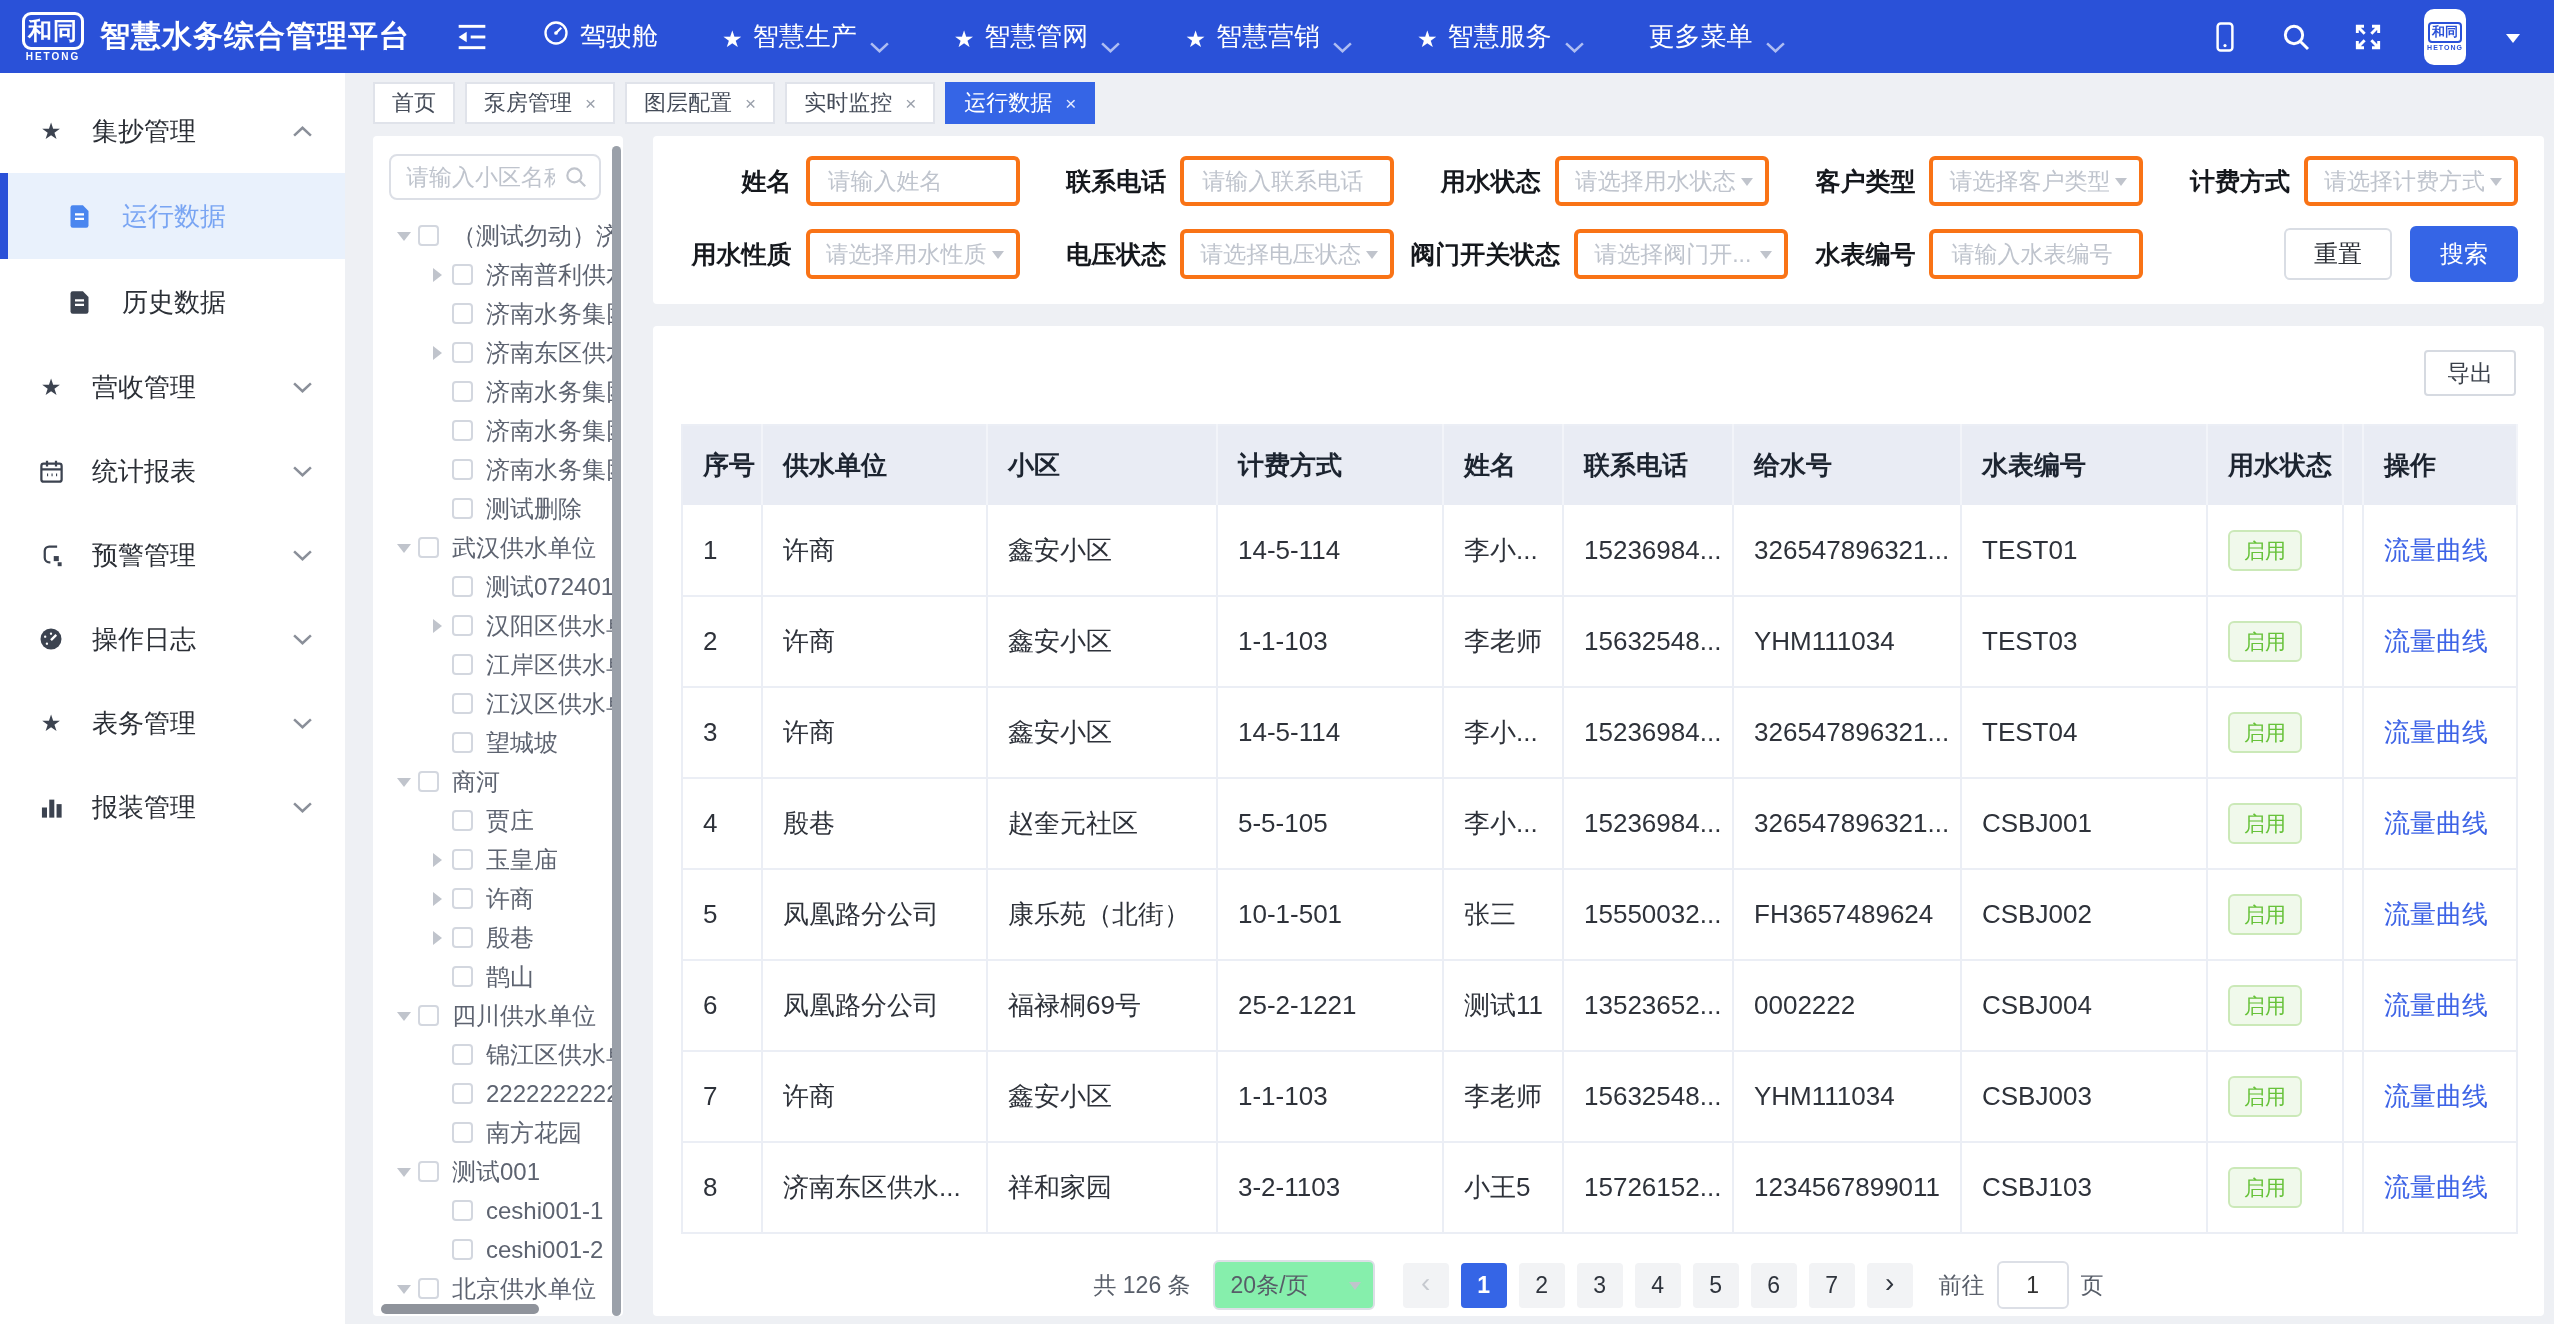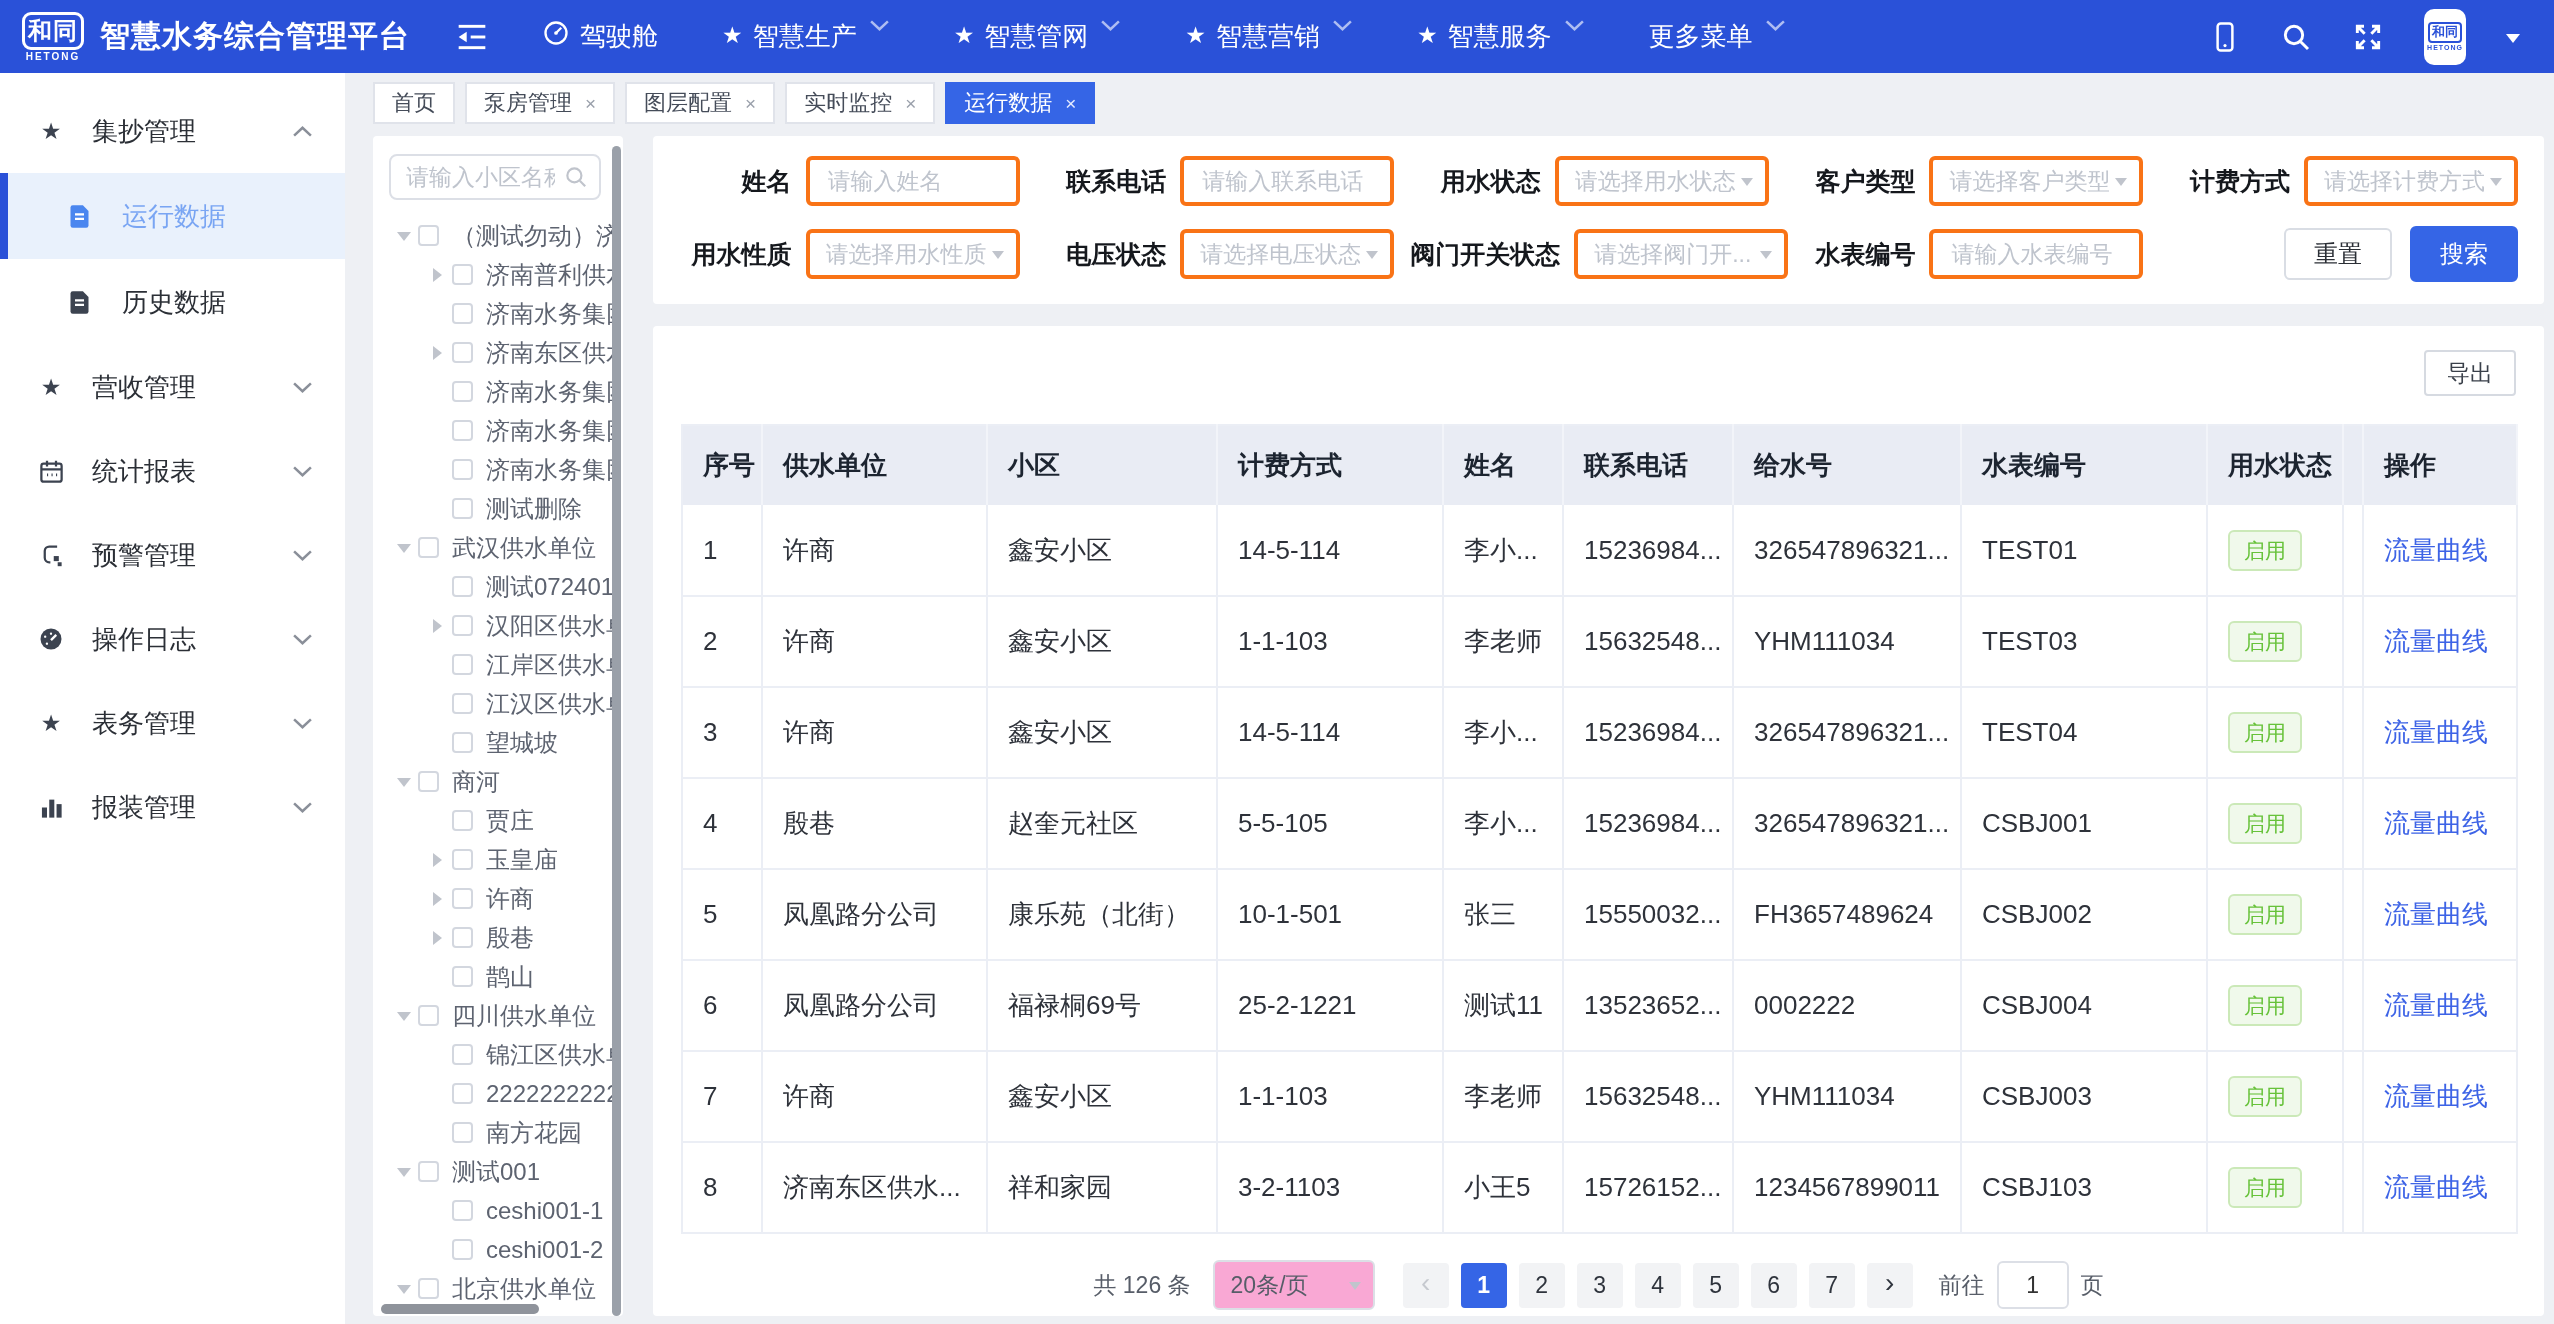--- a/index.html
+++ b/index.html
@@ -11,21 +11,21 @@
   }
   
   .navbar { height:73px; background:#2a51d8; display:flex; align-items:center; padding:0 34px 0 22px; color:#fff; }
   .brand { display:flex; align-items:center; flex:none; }
   .logo-wrap { display:flex; flex-direction:column; align-items:center; line-height:1; }
   .logo-box { width:62px; height:38px; border:3px solid #fff; border-radius:9px; display:flex; align-items:center; justify-content:center; font-weight:bold; font-size:24px; letter-spacing:1px; }
   .logo-sub { font-size:10px; font-weight:bold; letter-spacing:2px; margin-top:2px; }
   .app-title { font-size:30px; font-weight:bold; margin-left:16px; letter-spacing:1px; white-space:nowrap; }
   .collapse-btn { margin-left:46px; display:flex; align-items:center; cursor:pointer; flex:none; }
   .top-menu { display:flex; align-items:center; gap:64px; margin-left:54px; font-size:26px; white-space:nowrap; }
-  .menu-item { display:flex; align-items:flex-start; gap:10px; cursor:pointer; }
+  .menu-item { display:flex; align-items:flex-end; gap:10px; cursor:pointer; }
   .menu-star { font-size:23px; line-height:1; }
   .menu-caret { display:flex; margin-left:2px; }
   .nav-right { margin-left:auto; display:flex; align-items:center; gap:40px; }
   .nav-icon { display:flex; cursor:pointer; }
   .avatar { width:42px; height:56px; background:#fff; border-radius:10px; display:flex; flex-direction:column; align-items:center; justify-content:center; color:#2a51d8; cursor:pointer; }
   .avatar-box { border:2px solid #2a51d8; border-radius:4px; font-size:13px; font-weight:bold; padding:1px 2px; line-height:1.1; }
   .avatar-sub { font-size:7px; font-weight:bold; letter-spacing:1px; margin-top:1px; }
   .avatar-caret { width:0; height:0; border:7px solid transparent; border-top:9px solid #fff; margin-top:10px; }
   
   .layout { display:flex; height:1251px; }
@@ -81,21 +81,21 @@
   table { border-collapse:collapse; table-layout:fixed; width:100%; border:2px solid #ebeef5; }
   th { background:#e9ecf4; height:80px; font-size:26px; color:#1c2430; text-align:left; padding:0 8px 0 20px; font-weight:bold; border-right:2px solid #f2f4f9; white-space:nowrap; overflow:hidden; }
   td { height:91px; font-size:26px; color:#2e323a; padding:0 8px 0 20px; border-bottom:2px solid #ebeef5; border-right:2px solid #ebeef5; white-space:nowrap; overflow:hidden; background:#fff; }
   .op-col { box-shadow:-16px 0 16px -8px rgba(0,0,0,0.12); }
   th.op-col { background:#e9ecf4; }
   .status-badge { display:inline-block; padding:8px 14px; font-size:21px; color:#67c23a; background:#f0f9eb; border:2px solid #cbe9b8; border-radius:6px; line-height:1; }
   .op-link { color:#3d63e6; cursor:pointer; }
   
   .pagination { margin-top:auto; padding-top:26px; display:flex; align-items:center; justify-content:center; gap:12px; font-size:23px; color:#575d68; flex:none; }
   .pg-total { margin-right:10px; }
-  .page-size-select { width:162px; height:50px; border:2px solid #dcdfe6; border-radius:6px; display:flex; align-items:center; justify-content:space-between; padding:0 12px 0 16px; background:#f9a8d4; cursor:pointer; margin-right:16px; }
+  .page-size-select { width:162px; height:50px; border:2px solid #dcdfe6; border-radius:6px; display:flex; align-items:center; justify-content:space-between; padding:0 12px 0 16px; background:#86efac; cursor:pointer; margin-right:16px; }
   .pg-btn { min-width:46px; height:45px; padding:0 6px; border-radius:4px; background:#f2f3f5; display:flex; align-items:center; justify-content:center; font-size:23px; color:#2f343d; cursor:pointer; }
   .pg-btn.active { background:#3565e6; color:#fff; font-weight:bold; }
   .pg-btn.disabled { color:#c6c9cf; cursor:default; }
   .pg-arrow { font-size:28px; padding-bottom:4px; }
   .pg-jump { display:flex; align-items:center; gap:12px; margin-left:14px; }
   .jump-input { width:72px; height:48px; border:2px solid #dcdfe6; border-radius:6px; text-align:center; font-size:23px; color:#333; outline:none; }
 </style>
 </head>
 <body>
 

